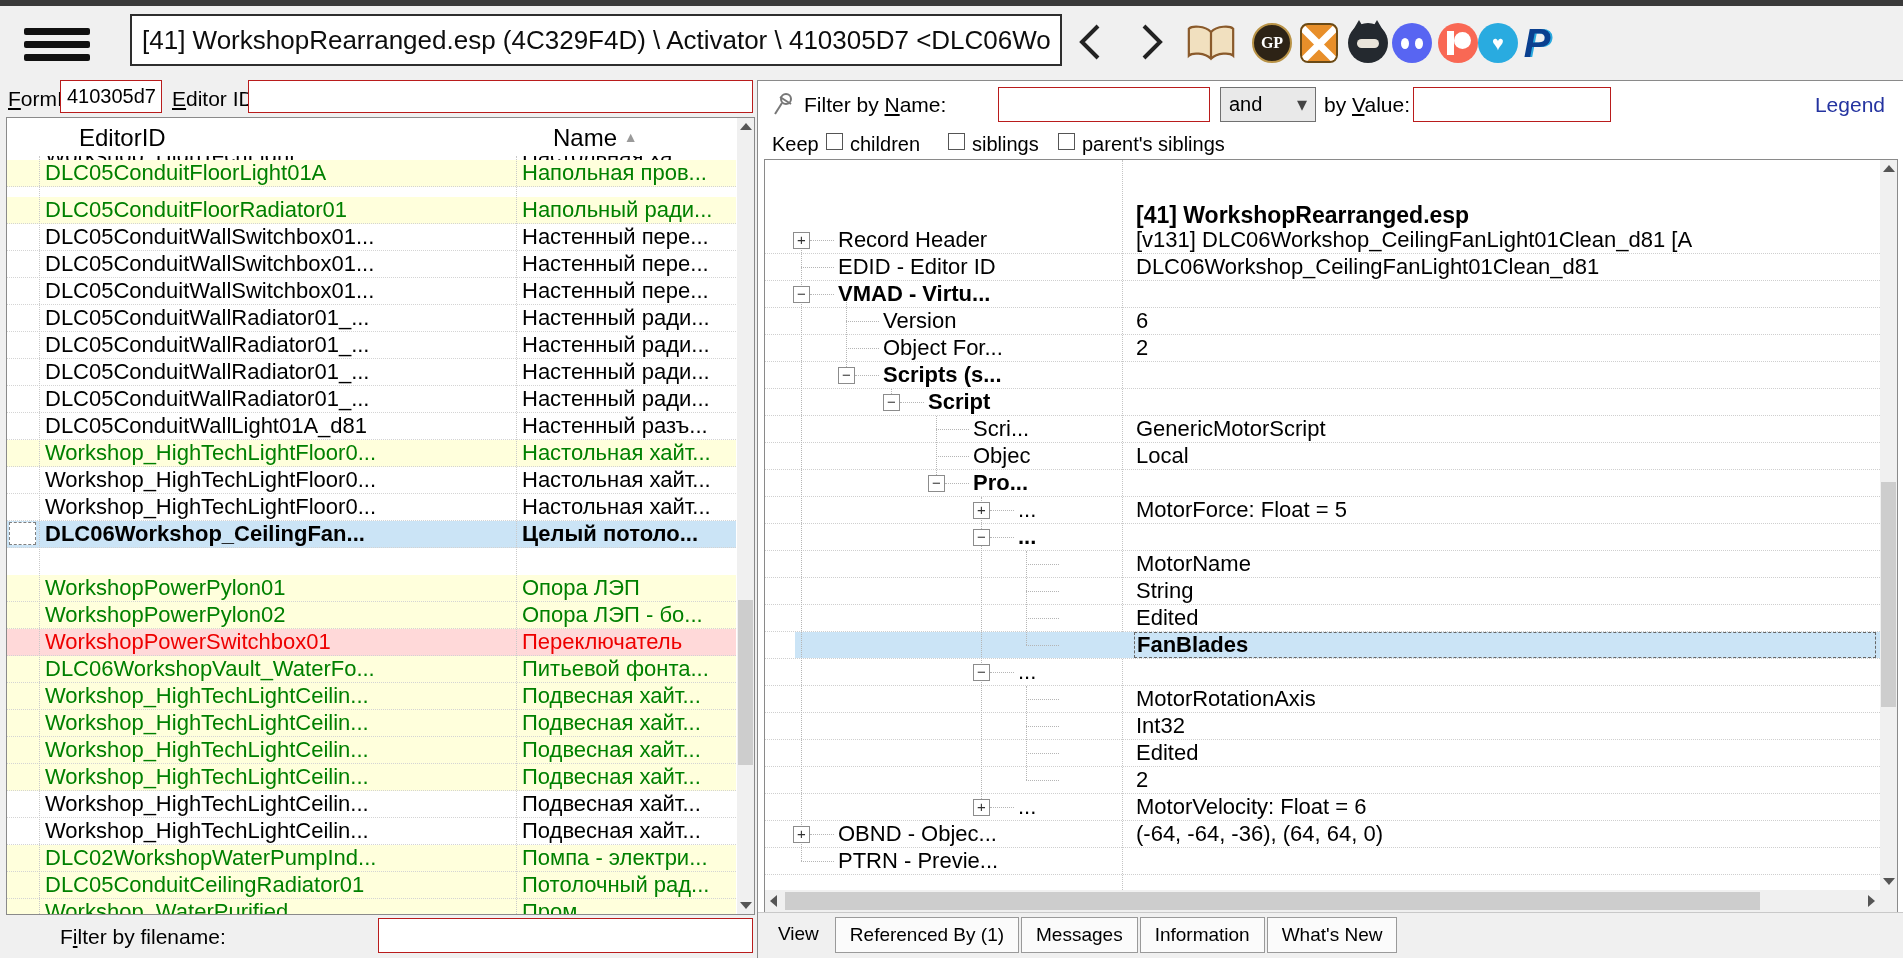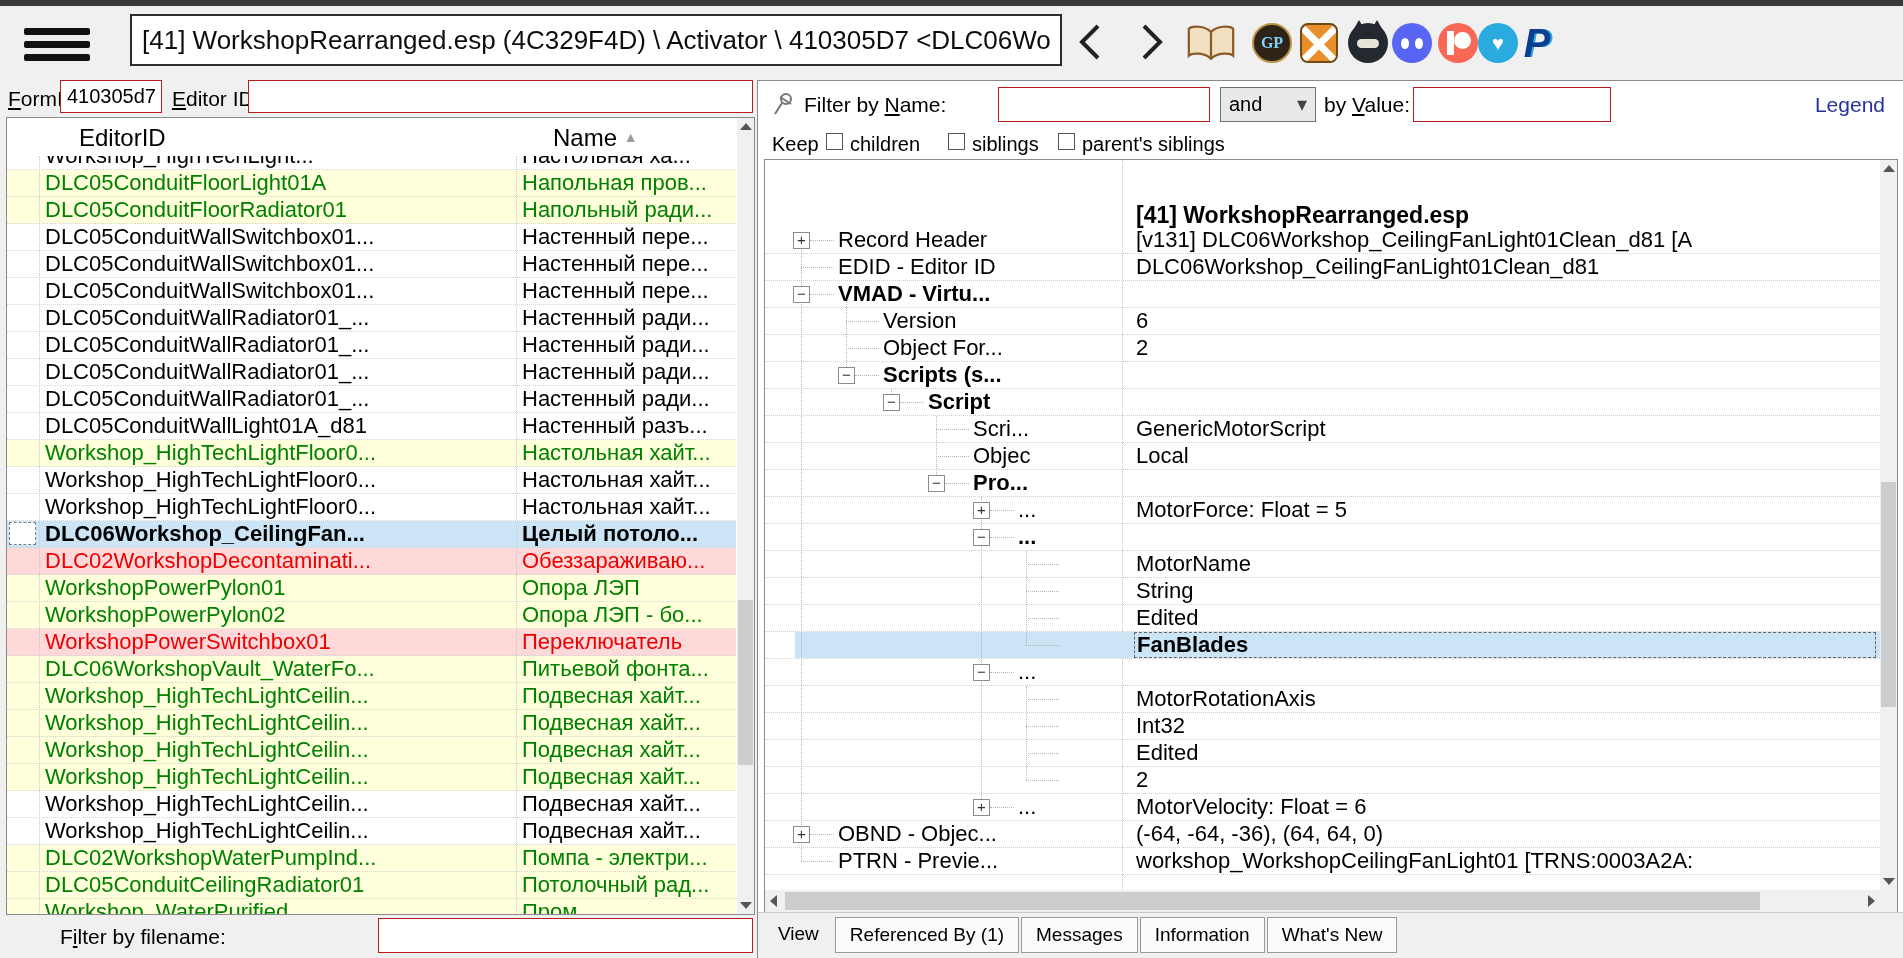--- a/index.html
+++ b/index.html
@@ -9,21 +9,21 @@
 
   
   .topstrip{left:0;top:0;width:1903px;height:6px;background:#3a3a3a}
   .hamburger{left:24px;top:28px;width:66px;height:36px;cursor:pointer}
   .hamburger span{display:block;height:7px;background:#111;border-radius:2px;margin-bottom:6px}
   .addr{left:130px;top:14px;width:932px;height:52px;border:2px solid #2e2e2e;background:#fff;
         font-family:inherit;font-size:26px;color:#0d0d0d;padding:0 10px;white-space:nowrap;overflow:hidden}
   .navchev{top:20px;width:36px;height:44px}
   .icn{top:22px;height:42px;display:flex;align-items:center;justify-content:center;cursor:pointer}
   .circ{width:40px;height:40px;border-radius:50%;display:flex;align-items:center;justify-content:center}
-  .gp{background:#2d2316;border:2px solid #b99347;color:#7dd3fc;font-family:"Liberation Serif",serif;font-weight:bold;font-size:16px}
+  .gp{background:#2d2316;border:2px solid #b99347;color:#ffffff;font-family:"Liberation Serif",serif;font-weight:bold;font-size:16px}
   .nexus{width:38px;height:40px;border-radius:8px;background:#e88f2a;border:2px solid #6b4a16;position:relative;overflow:hidden}
   .nexus:before,.nexus:after{content:"";position:absolute;left:-6px;right:-6px;top:16px;height:7px;background:#fff;transform:rotate(45deg)}
   .nexus:after{transform:rotate(-45deg)}
   .github{background:#24292f;position:relative}
   .github:before,.github:after{content:"";position:absolute;top:-3px;width:0;height:0;border-left:7px solid transparent;border-right:7px solid transparent;border-bottom:12px solid #24292f}
   .github:before{left:4px}.github:after{right:4px}
   .github .eyes{width:22px;height:9px;border-radius:5px;background:#e9e4da}
   .discord{background:#5865f2;position:relative}
   .discord:before,.discord:after{content:"";position:absolute;top:15px;width:8px;height:11px;border-radius:50%;background:#fff}
   .discord:before{left:9px}.discord:after{right:9px}
@@ -152,21 +152,21 @@
       <span class="sortg">▲</span>
     </span>
   </div>
   <div class="lrows" id="left-rows">
     <div class="vline" style="left:32px"></div>
     <div class="vline" style="left:509px"></div>
   <div class="lrow s-k" style="top: -13px;">
         <span class="c1">Workshop_HighTechLight...</span>
         <span class="c2">Настольная ха...</span>
       </div>
-      <div class="lrow s-g" style="top: 14px;">
+      <div class="lrow s-g" style="top: 4px;">
         <span class="c1">DLC05ConduitFloorLight01A</span>
         <span class="c2">Напольная пров...</span>
       </div>
       <div class="lrow s-g" style="top: 41px;">
         <span class="c1">DLC05ConduitFloorRadiator01</span>
         <span class="c2">Напольный ради...</span>
       </div>
       <div class="lrow s-k" style="top: 68px;">
         <span class="c1">DLC05ConduitWallSwitchbox01...</span>
         <span class="c2">Настенный пере...</span>
@@ -208,24 +208,20 @@
         <span class="c2">Настольная хайт...</span>
       </div>
       <div class="lrow s-k" style="top: 338px;">
         <span class="c1">Workshop_HighTechLightFloor0...</span>
         <span class="c2">Настольная хайт...</span>
       </div>
       <div class="lrow s-sel" style="top: 365px;">
         <div class="rowmark"></div>
         <span class="c1">DLC06Workshop_CeilingFan...</span>
         <span class="c2">Целый потоло...</span>
-      </div>
-      <div class="lrow s-r" style="top: 392px;">
-        <span class="c1">DLC02WorkshopDecontaminati...</span>
-        <span class="c2">Обеззараживаю...</span>
       </div>
       <div class="lrow s-g" style="top: 419px;">
         <span class="c1">WorkshopPowerPylon01</span>
         <span class="c2">Опора ЛЭП</span>
       </div>
       <div class="lrow s-g" style="top: 446px;">
         <span class="c1">WorkshopPowerPylon02</span>
         <span class="c2">Опора ЛЭП - бо...</span>
       </div>
       <div class="lrow s-r" style="top: 473px;">
@@ -433,21 +429,20 @@
         </div>
         <div class="trow" style="top: 661px;">
           <div class="tbox" style="left: 28px;">+</div>
           <div class="stub" style="left: 45px; width: 24px;"></div>
           <span class="tlabel" style="left: 73px;">OBND - Objec...</span>
           <span class="tval">(-64, -64, -36), (64, 64, 0)</span>
         </div>
         <div class="trow" style="top: 688px;">
           <div class="stub" style="left: 36px; width: 33px;"></div>
           <span class="tlabel" style="left: 73px;">PTRN - Previe...</span>
-          <span class="tval">workshop_WorkshopCeilingFanLight01 [TRNS:0003A2A:</span>
         </div>
       </div>
 
     <div class="vsb" style="bottom:22px">
       <div class="sb-arrow" style="top:0">
           <div class="tri-up"></div>
         </div>
       <div class="thumb" style="left:1px;right:1px;top:322px;height:225px"></div>
       <div class="sb-arrow" style="bottom:0">
           <div class="tri-dn"></div>

